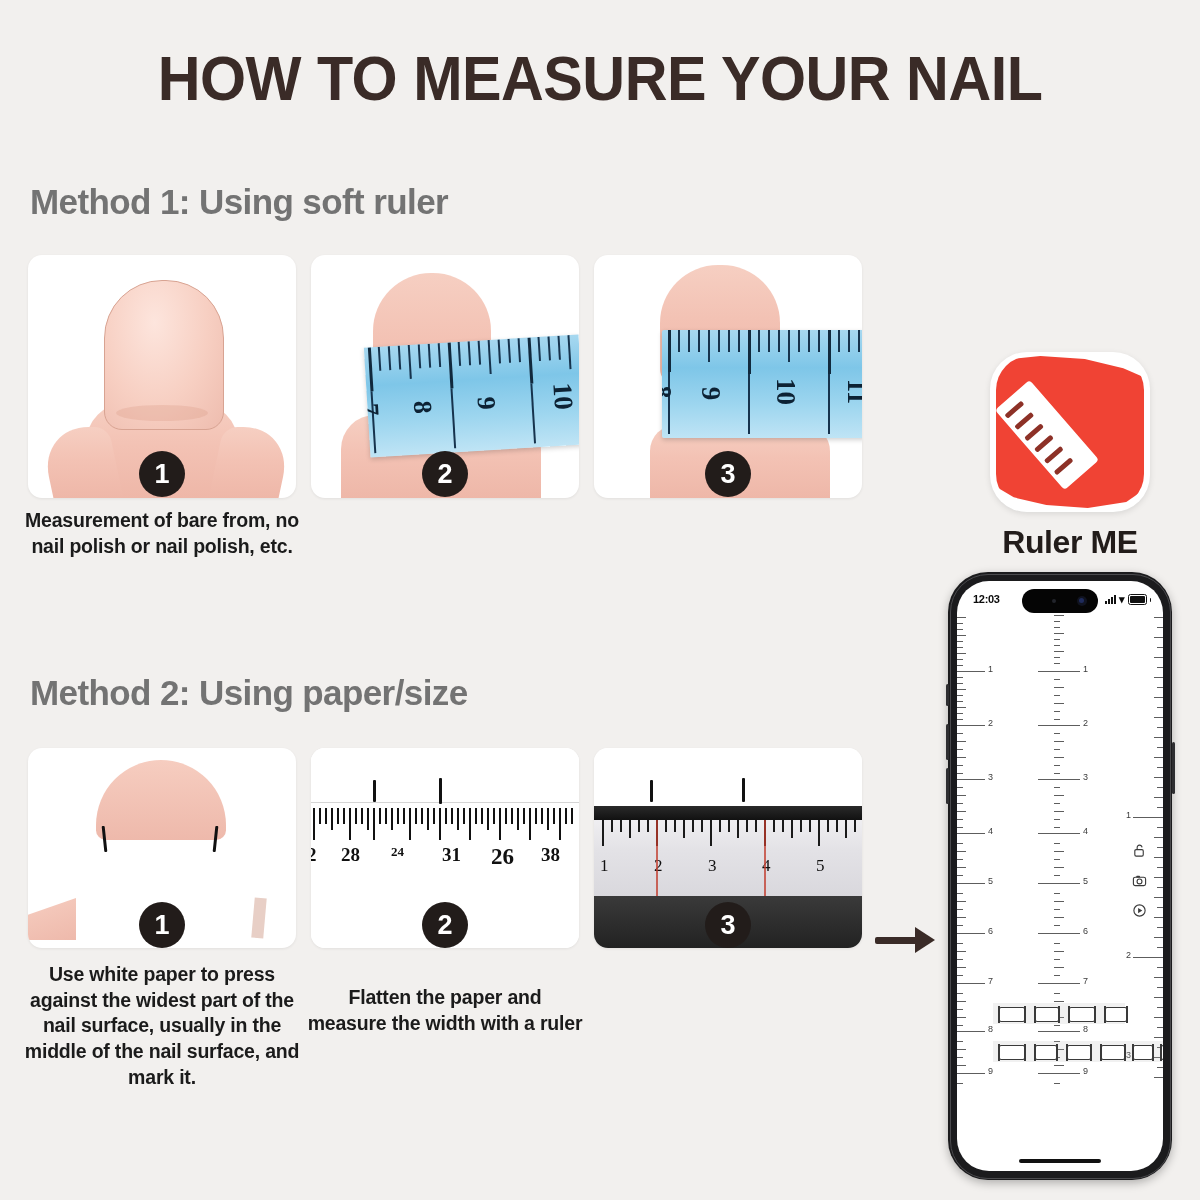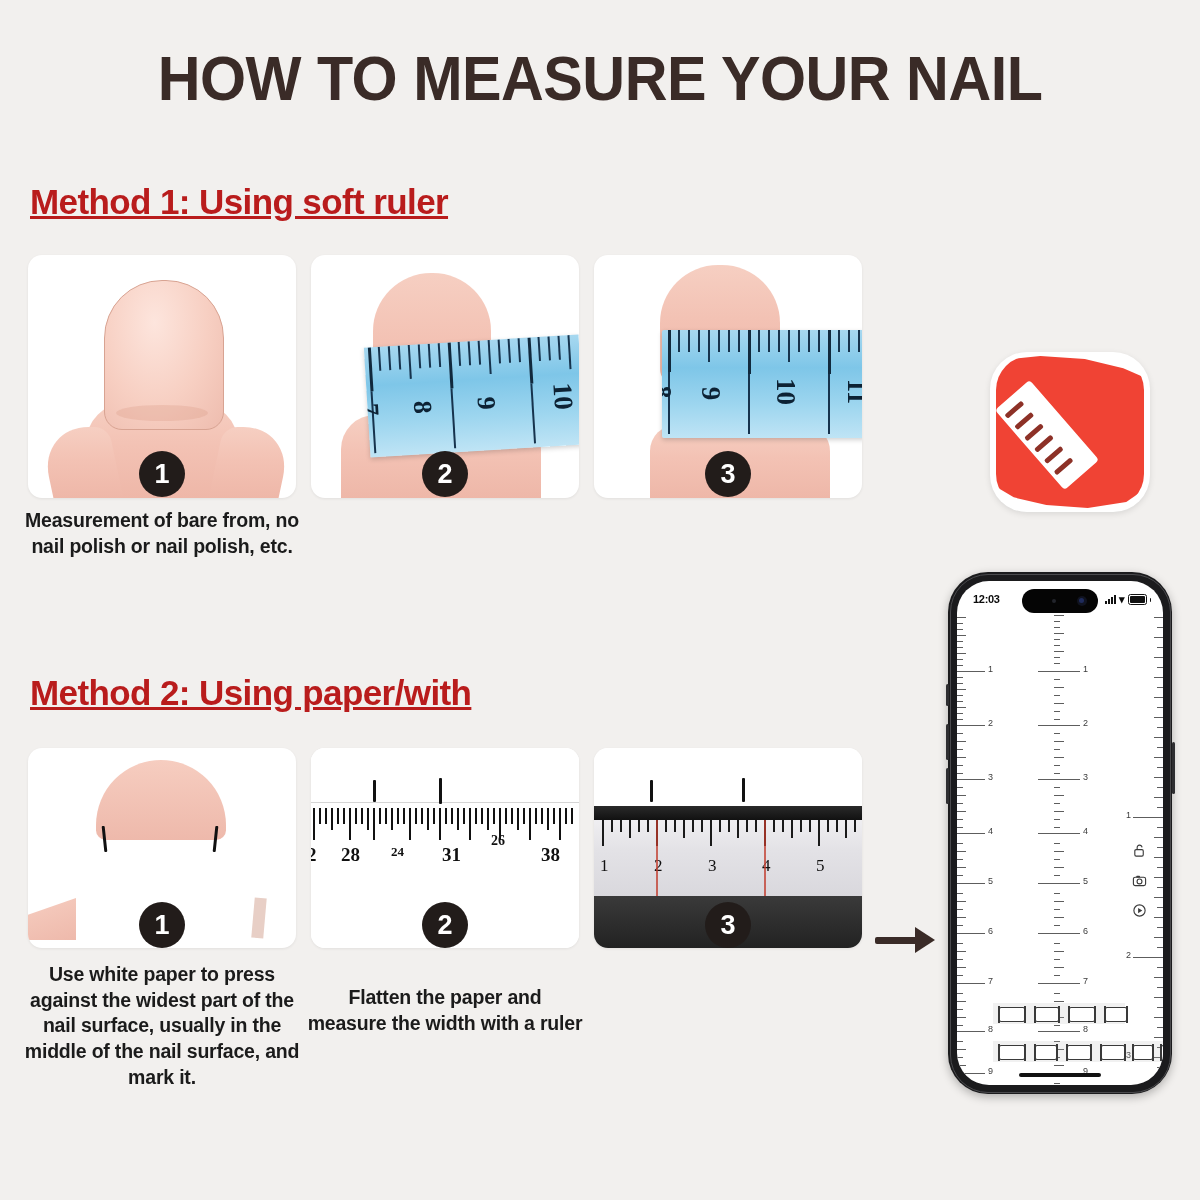--- a/index.html
+++ b/index.html
@@ -23,24 +23,23 @@
     font-family:"Liberation Sans Narrow","Liberation Sans",sans-serif;
     transform:scaleX(0.94);
     white-space:nowrap;
   }
 
   
   .method-head{
     position:absolute;
     font-size:35px;
     font-weight:bold;
-    color:#b91c1c;
+    color:#737373;
     letter-spacing:-0.6px;
     white-space:nowrap;
-    text-decoration:underline;
   }
   #m1head{left:30px;top:182px;}
   #m2head{left:30px;top:673px;}
 
   
   .card{
     position:absolute;
     background:#ffffff;
     border-radius:14px;
     overflow:hidden;
@@ -152,21 +151,21 @@
   .arrow .shaft{position:absolute;left:0;top:12px;width:48px;height:7px;background:#3a2b27;border-radius:2px;}
   .arrow .head{
     position:absolute;left:40px;top:2px;width:0;height:0;
     border-left:20px solid #3a2b27;
     border-top:13px solid transparent;
     border-bottom:13px solid transparent;
   }
 
   
   .phone{
-    position:absolute;left:948px;top:572px;width:224px;height:522px;
+    position:absolute;left:948px;top:572px;width:224px;height:608px;
     background:#1b1b1d;
     border-radius:40px;
     box-shadow:0 3px 10px rgba(0,0,0,.28);
   }
   .phone .frame-hl{
     position:absolute;inset:1.5px;border-radius:38px;
     border:1.5px solid #4a4a4d;
   }
   .phone .screen{
     position:absolute;left:9px;top:9px;right:9px;bottom:9px;
@@ -305,21 +304,21 @@
         <div class="num" style="left:42px;top:48px;font-size:27px;">9</div>
         <div class="num" style="left:110px;top:46px;font-size:27px;">10</div>
         <div class="num" style="left:182px;top:46px;font-size:27px;">11</div>
       </div>
     </div>
     <div class="badge" style="left:111px;top:196px;">3</div>
   </div>
 
   <div class="caption" style="left:24px;top:508px;width:276px;">Measurement of bare from, no nail polish or nail polish, etc.</div>
 
-  <div class="method-head" id="m2head">Method 2: Using paper/with</div>
+  <div class="method-head" id="m2head">Method 2: Using paper/size</div>
 
   <div class="card" style="left:28px;top:748px;width:268px;height:200px;">
     <div class="card-inner">
       <div style="position:absolute;left:68px;top:12px;width:130px;height:80px;background:linear-gradient(180deg,#f6cdc0,#eeb9ab);border-radius:66px 66px 10px 10px;"></div>
       <div class="pencil-mark" style="left:75px;top:78px;height:26px;transform:rotate(-6deg);"></div>
       <div class="pencil-mark" style="left:186px;top:78px;height:26px;transform:rotate(6deg);"></div>
       <div style="position:absolute;left:0;top:150px;width:48px;height:42px;background:linear-gradient(160deg,#f6cdc0,#eeb9ab);clip-path:polygon(0 40%,100% 0,100% 100%,0 100%);"></div>
       <div style="position:absolute;left:225px;top:150px;width:12px;height:40px;background:#e8cfc6;transform:rotate(5deg);"></div>
     </div>
     <div class="badge" style="left:111px;top:154px;">1</div>
@@ -373,21 +372,21 @@
         <div class="pr-tick" style="left:236px;height:22px;"></div>
           <div class="pr-tick" style="left:242px;height:16px;"></div>
         <div class="pr-tick" style="left:248px;height:32px;"></div>
           <div class="pr-tick" style="left:254px;height:16px;"></div>
         <div class="pr-tick" style="left:260px;height:16px;"></div>
       </div>
       <div class="pr-num" style="left:-4px;top:96px;font-size:19px;">2</div>
       <div class="pr-num" style="left:30px;top:96px;font-size:19px;">28</div>
       <div class="pr-num" style="left:80px;top:96px;font-size:13px;">24</div>
       <div class="pr-num" style="left:131px;top:96px;font-size:19px;">31</div>
-      <div class="pr-num" style="left:180px;top:85px;font-size:14px;">26</div>
+      <div class="pr-num" style="left:180px;top:96px;font-size:23px;">26</div>
       <div class="pr-num" style="left:230px;top:96px;font-size:19px;">38</div>
     </div>
     <div class="badge" style="left:111px;top:154px;">2</div>
   </div>
 
   <div class="card" style="left:594px;top:748px;width:268px;height:200px;">
     <div class="card-inner">
       <div style="position:absolute;left:0;top:0;right:0;height:58px;background:#fff;"></div>
       <div class="pencil-mark" style="left:56px;top:32px;height:22px;"></div>
       <div class="pencil-mark" style="left:148px;top:30px;height:24px;"></div>
@@ -442,20 +441,21 @@
     <div class="blob"></div>
     <div class="ruler-shape">
       <i style="top:10px;"></i>
         <i style="top:25px;"></i>
         <i style="top:40px;"></i>
       <i style="top:55px;"></i>
         <i style="top:70px;"></i>
         <i style="top:85px;"></i>
     </div>
   </div>
+  <div class="app-label">Ruler ME</div>
 
   <div class="arrow">
     <div class="shaft"></div>
       <div class="head"></div>
   </div>
 
   <div class="phone">
     <div class="frame-hl"></div>
     <div class="btn-sideL" style="top:112px;height:22px;"></div>
     <div class="btn-sideL" style="top:152px;height:36px;"></div>

